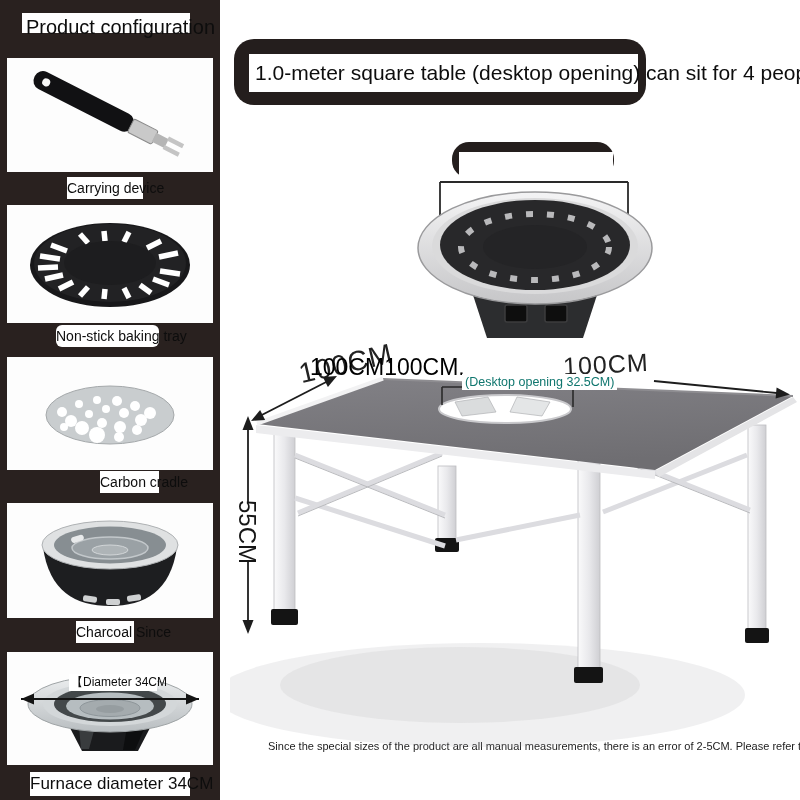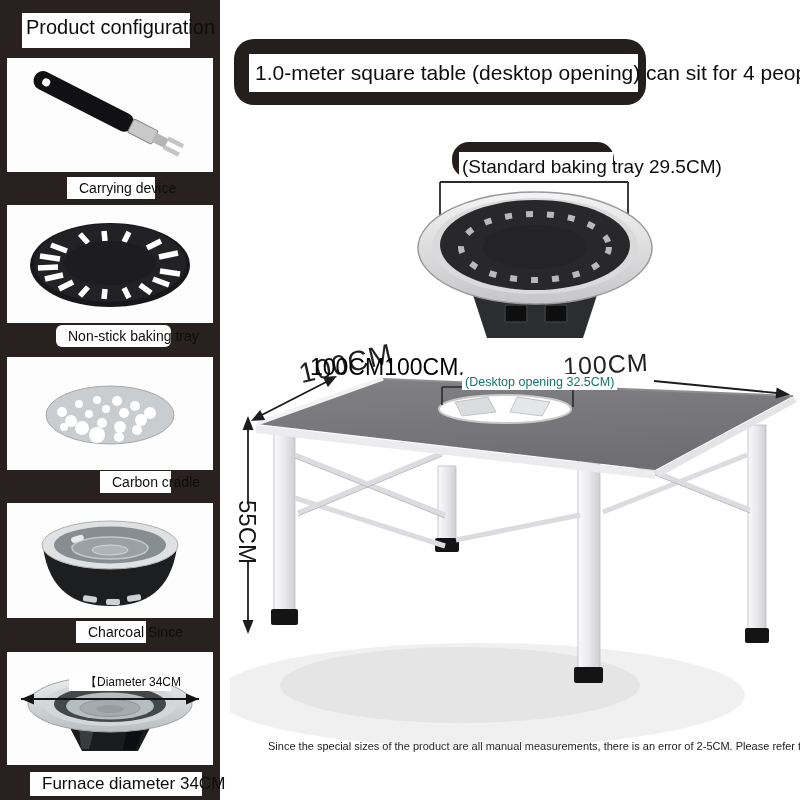--- a/index.html
+++ b/index.html
@@ -3,22 +3,22 @@
 <meta charset="utf-8">
 <style>
   html,body{margin:0;padding:0;}
   .stage{position:relative;width:800px;height:800px;background:#ffffff;overflow:hidden;
          font-family:"Liberation Sans", sans-serif;color:#111;}
   .abs{position:absolute;}
   
   .sidebar{position:absolute;left:0;top:0;width:220px;height:800px;background:#29211f;}
   .tile{position:absolute;left:7px;width:206px;background:#fdfdfd;}
   .lbl{position:absolute;background:#ffffff;color:#0d0d0d;white-space:nowrap;overflow:visible;
-       font-size:14px;line-height:22px;height:22px;padding-left:12px;}
-  .title-box{position:absolute;left:22px;top:13px;width:164px;height:35px;background:#ffffff;
+       font-size:14px;line-height:22px;height:22px;padding-left:0;}
+  .title-box{position:absolute;left:22px;top:13px;width:164px;height:20px;background:#ffffff;
        font-size:20px;line-height:28px;white-space:nowrap;padding-left:4px;color:#0d0d0d;}
   
   .pill{position:absolute;background:#241e1d;border-radius:20px;}
   .whitebox{position:absolute;background:#ffffff;}
   .nowrap{white-space:nowrap;}
   .edge-label{color:#222;letter-spacing:1px;}
   .disclaimer{position:absolute;left:268px;top:740px;font-size:11px;color:#1c1c1c;white-space:nowrap;}
   svg{display:block;}
 </style>
 </head>
@@ -131,32 +131,31 @@
         <ellipse cx="103" cy="52" rx="56" ry="18" fill="#43484a"></ellipse>
         <ellipse cx="103" cy="54" rx="44" ry="13.5" fill="#b6bdc0"></ellipse>
         <ellipse cx="103" cy="56" rx="30" ry="8.5" fill="#a4abae" stroke="#8e969a" stroke-width="1"></ellipse>
         <ellipse cx="103" cy="57" rx="14" ry="4" fill="#969da0"></ellipse>
         <g>
           <line x1="14" y1="47" x2="192" y2="47" stroke="#141414" stroke-width="2.2"></line>
           <polygon points="14,47 27,41.5 27,52.5" fill="#141414"></polygon>
           <polygon points="192,47 179,41.5 179,52.5" fill="#141414"></polygon>
         </g>
       </svg>
-      <div class="lbl" style="left:62px;top:22px;width:86px;font-size:12px;line-height:17px;height:17px;padding-left:16px;">【Diameter 34CM</div>
+      <div class="lbl" style="left:62px;top:22px;width:86px;font-size:12px;line-height:17px;height:17px;padding-left:2px;">【Diameter 34CM</div>
     </div>
     <div class="lbl" style="left:30px;top:772px;width:160px;font-size:17px;line-height:24px;height:24px;text-align:center;">Furnace diameter 34CM</div>
   </div>
 
   <div class="pill" style="left:234px;top:39px;width:412px;height:66px;"></div>
   <div class="whitebox" style="left:249px;top:54px;width:389px;height:38px;"></div>
   <div class="abs nowrap" style="left:255px;top:61px;font-size:21px;color:#0d0d0d;z-index:4;">1.0-meter square table (desktop opening) can sit for 4 people</div>
 
   <div class="pill" style="left:452px;top:142px;width:162px;height:36px;border-radius:17px;"></div>
   <div class="whitebox" style="left:459px;top:152px;width:154px;height:28px;"></div>
-  <div class="abs nowrap" style="left:462px;top:156px;font-size:19px;color:#0d0d0d;z-index:4;">(Standard baking tray 29.5CM)</div>
 
   <svg class="abs" style="left:400px;top:165px;z-index:3;" width="280" height="190" viewBox="0 0 280 190">
     <defs>
       <linearGradient id="rim1" x1="0" y1="0" x2="0" y2="1">
         <stop offset="0" stop-color="#f4f4f5"></stop>
           <stop offset="1" stop-color="#c6c6c8"></stop>
       </linearGradient>
     </defs>
     <g stroke="#2a2a2a" stroke-width="1.8">
       <line x1="40" y1="17" x2="228" y2="17"></line>

